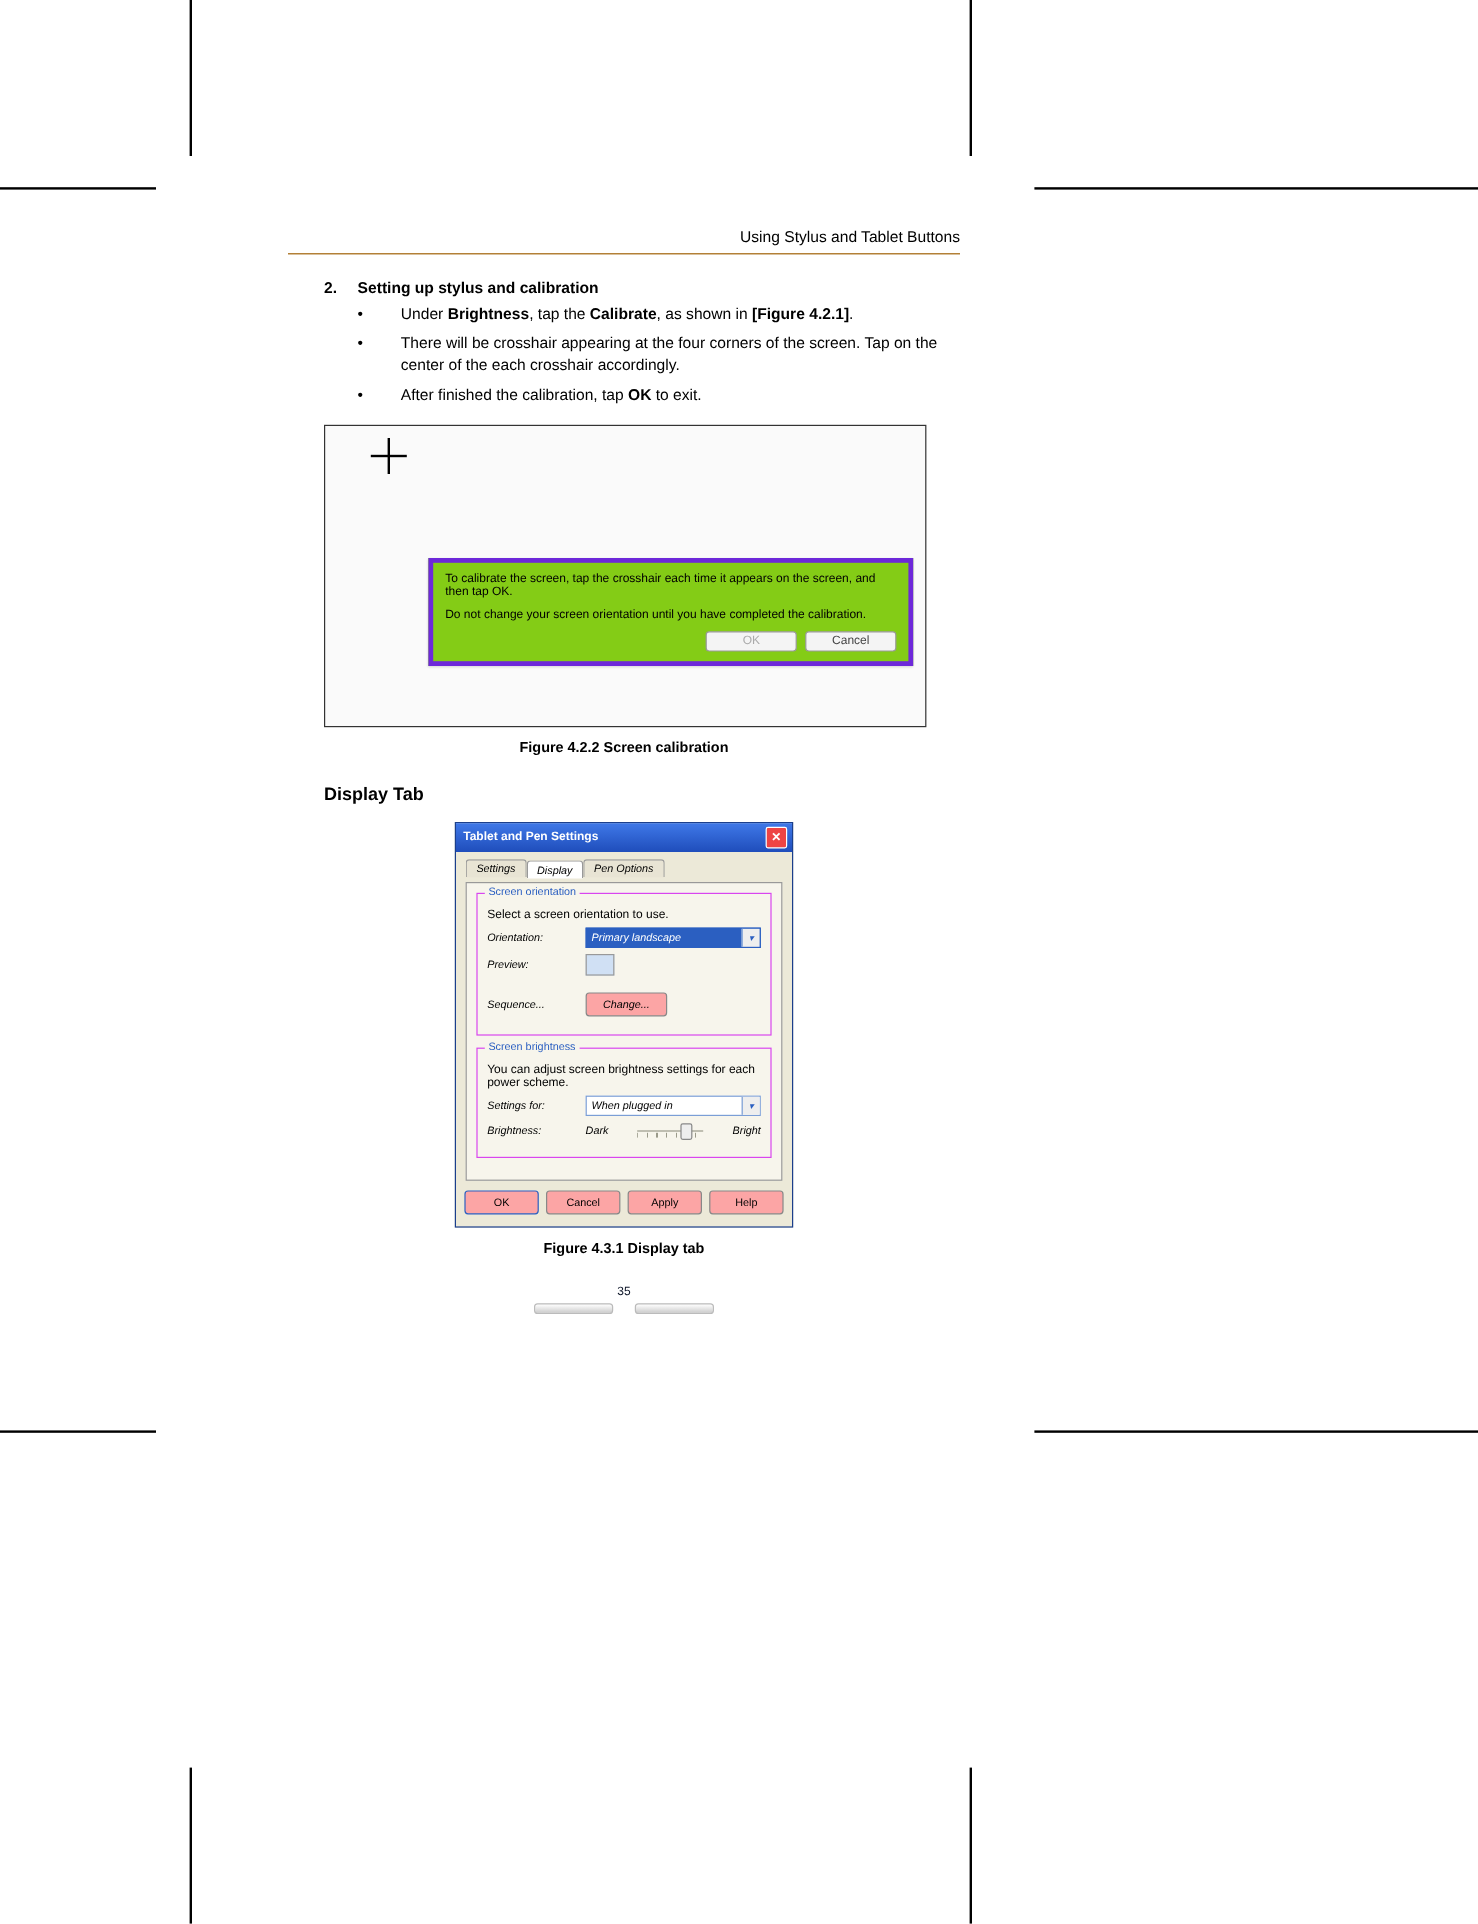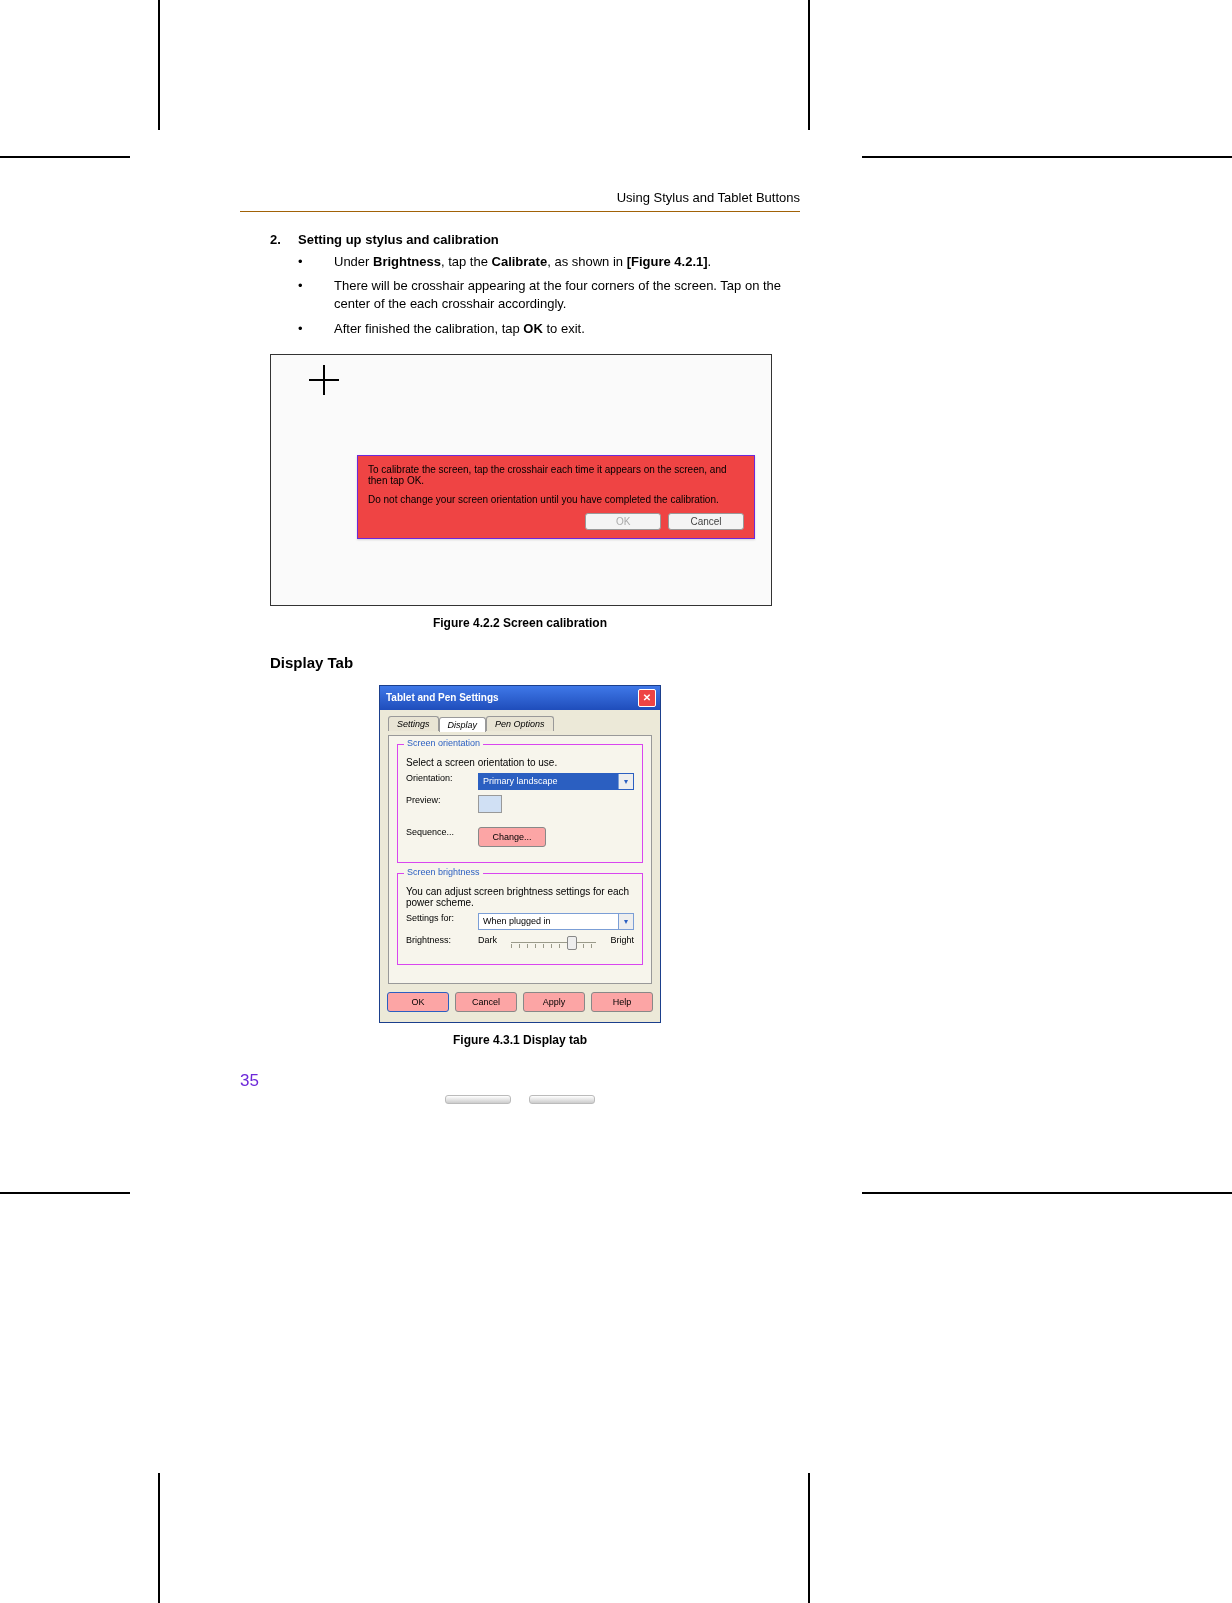--- a/index.html
+++ b/index.html
@@ -60,24 +60,24 @@
   .crosshair {
     position:absolute; left:38px; top:10px; width:30px; height:30px;
   }
   .crosshair::before, .crosshair::after {
     content:""; position:absolute; background:#000;
   }
   .crosshair::before { left:14px; top:0; width:2px; height:30px; }
   .crosshair::after  { left:0; top:14px; width:30px; height:2px; }
   .cal-dialog {
     position:absolute;
-    left:86px; top:100px;
+    left:86px; top:110px;
     width:376px;
-    border:1px solid #6d28d9;
-    background:#ef4444;
+    border:4px solid #6d28d9;
+    background:#84cc16;
     font-size:10px;
     padding:8px 10px;
     box-shadow:0 1px 2px rgba(0,0,0,0.15);
   }
   .cal-dialog p { margin:0 0 8px 0; }
   .cal-dialog .btnrow { text-align:right; margin-top:6px;}
   .cal-dialog .btn {
     display:inline-block; min-width:58px; text-align:center;
     font-size:10px; padding:2px 8px;
     border:1px solid #999; border-radius:3px; background:#f4f4f4;
@@ -111,21 +111,21 @@
   .xp-tabs { display:flex; gap:0; margin-bottom:4px; font-size:9px;font-style:italic;}
   .xp-tab {
     padding:2px 8px 2px; border:1px solid #999; border-bottom:none;
     background:#e8e4d4; border-radius:3px 3px 0 0;
   }
   .xp-tab.active { background:#fff; position:relative; top:1px;}
   .xp-panel { border:1px solid #999; background:#f7f5ec; padding:8px;}
   .grp { border:1px solid #d946ef; padding:8px 8px 10px; margin-bottom:10px; position:relative;}
   .grp-title { position:absolute; top:-7px; left:6px; background:#f7f5ec; color:#2b5fc1; font-size:9px; padding:0 3px;}
   .lbl { font-size:10px; margin:4px 0;}
-  .row { display:flex; gap:10px; margin:5px 0;}
+  .row { display:flex; align-items:center; gap:20px; margin:5px 0;font-style:italic;}
   .row .rlbl { width:62px; font-size:9px;}
   .combo {
     flex:1; display:flex; align-items:center; justify-content:space-between;
     border:1px solid #7b9ed6; background:#fff; font-size:9px; height:15px;
     padding:0 0 0 4px;
   }
   .combo.sel { background:#2b5fc1; color:#fff; border-color:#2b5fc1;}
   .combo .arrow {
     width:14px; height:15px; border-left:1px solid #7b9ed6;
     display:flex; align-items:center; justify-content:center; background:#eee;
@@ -143,21 +143,21 @@
     flex:1; height:14px; position:relative; margin:0 4px;
   }
   .slider .track { position:absolute; top:7px; left:0; right:0; height:1px; background:#9a9a8a;}
   .slider .ticks { position:absolute; top:9px; left:0; right:0; height:4px;
     background:repeating-linear-gradient(90deg,#9a9a8a 0 1px,transparent 1px 8px); }
   .slider .thumb { position:absolute; top:1px; left:65%; width:8px; height:12px;
     background:#eee; border:1px solid #888; border-radius:2px;}
   .btnbar { display:flex; justify-content:center; gap:6px; padding:8px 0 2px;}
   .btnbar .xpbtn { min-width:48px;}
 
-  .pagenum { color:#6d28d9; font-size:17px; margin-top:22px;}
+  .pagenum { text-align:center; color:#0f172a; font-size:10px; margin-top:22px;}
   .pagenum-line { margin-top:4px; display:flex; justify-content:center;}
   .stub {
     width:64px; height:7px; border-radius:3px;
     background:linear-gradient(#fff,#ccc);
     border:1px solid #bbb;
   }
   .stub + .stub { margin-left:18px;}
 </style>
 </head>
 <body>

